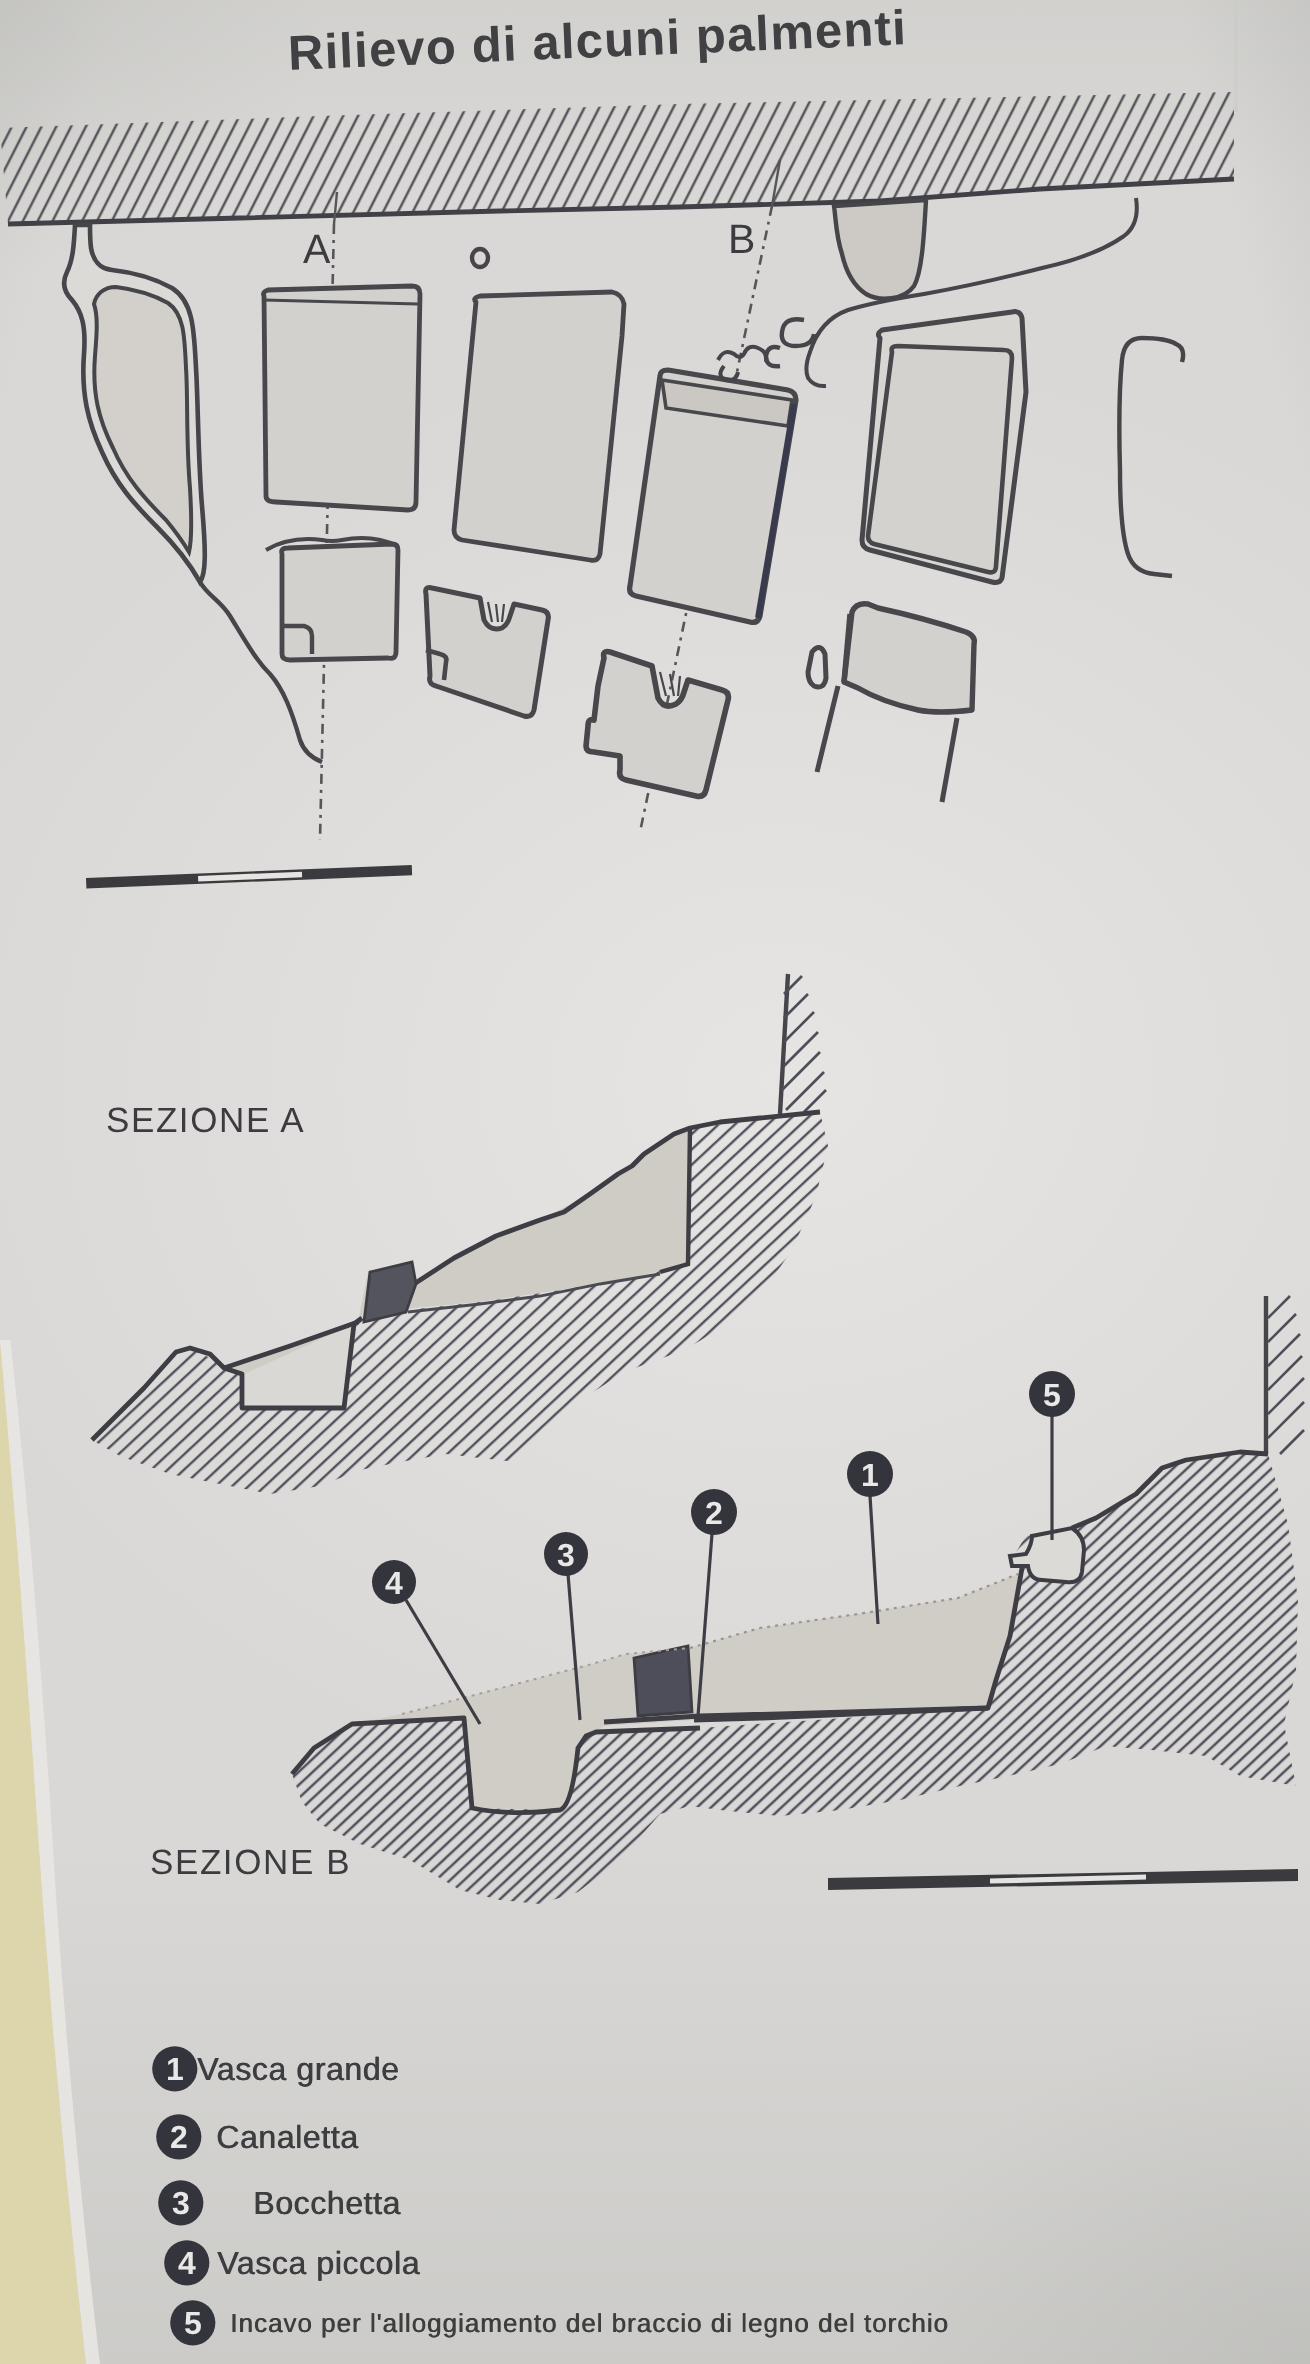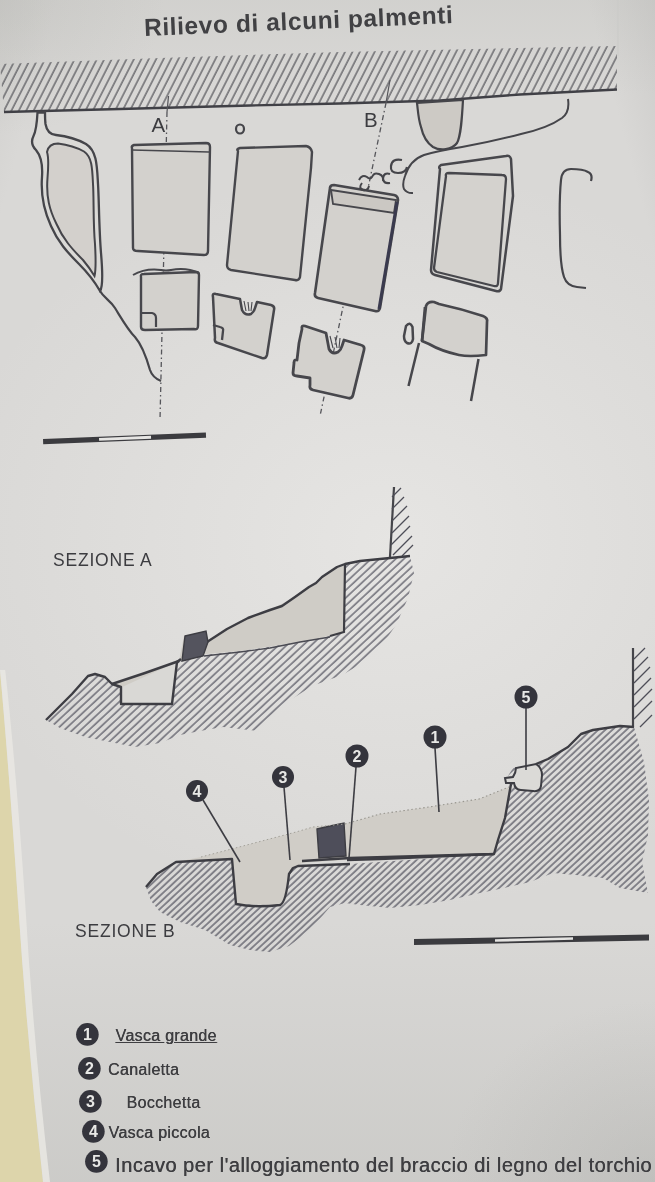--- a/index.html
+++ b/index.html
@@ -227,21 +227,21 @@
 <polygon points="414,939 649,934.5 649,940.5 414,945" fill="#3b3b3f"></polygon>
 <polygon points="495,939.2 573,937.2 573,939.8 495,941.8" fill="#e4e3e1"></polygon>
 </g>
 </svg>
 
 <div class="t" style="left:75.5px;top:1022.5px;width:540px;height:24px;">
 <svg width="24" height="24" style="position:absolute;left:0;top:0;">
         <circle cx="11.4" cy="11.4" r="11.3" fill="#34343c"></circle>
         <text x="11.4" y="17.2" font-size="16" font-weight="bold" fill="#e8e8e6" text-anchor="middle" font-family="Liberation Sans">1</text>
       </svg>
-<span style="position:absolute;left:40px;top:4px;font-size:16px;letter-spacing:0.3px;white-space:nowrap;text-shadow:0.35px 0 0 currentColor;text-decoration:underline;">Vasca grande</span>
+<span style="position:absolute;left:23px;top:4px;font-size:16px;letter-spacing:0.3px;white-space:nowrap;text-shadow:0.35px 0 0 currentColor;">Vasca grande</span>
 </div>
 
 <div class="t" style="left:77.5px;top:1057.0px;width:540px;height:24px;">
 <svg width="24" height="24" style="position:absolute;left:0;top:0;">
         <circle cx="11.4" cy="11.4" r="11.3" fill="#34343c"></circle>
         <text x="11.4" y="17.2" font-size="16" font-weight="bold" fill="#e8e8e6" text-anchor="middle" font-family="Liberation Sans">2</text>
       </svg>
 <span style="position:absolute;left:30.5px;top:4px;font-size:16px;letter-spacing:0.3px;white-space:nowrap;text-shadow:0.35px 0 0 currentColor;text-align:center;">Canaletta</span>
 </div>
 
@@ -259,20 +259,20 @@
         <text x="11.4" y="17.2" font-size="16" font-weight="bold" fill="#e8e8e6" text-anchor="middle" font-family="Liberation Sans">4</text>
       </svg>
 <span style="position:absolute;left:27px;top:4px;font-size:16px;letter-spacing:0.3px;white-space:nowrap;text-shadow:0.35px 0 0 currentColor;">Vasca piccola</span>
 </div>
 
 <div class="t" style="left:84.5px;top:1149.8px;width:540px;height:24px;">
 <svg width="24" height="24" style="position:absolute;left:0;top:0;">
         <circle cx="11.4" cy="11.4" r="11.3" fill="#34343c"></circle>
         <text x="11.4" y="17.2" font-size="16" font-weight="bold" fill="#e8e8e6" text-anchor="middle" font-family="Liberation Sans">5</text>
       </svg>
-<span style="position:absolute;left:30.5px;top:4px;font-size:20px;letter-spacing:0.5px;white-space:nowrap;text-shadow:0.35px 0 0 currentColor;text-align:right;">Incavo per l'alloggiamento del braccio di legno del torchio</span>
+<span style="position:absolute;left:30.5px;top:4px;font-size:13px;letter-spacing:0.5px;white-space:nowrap;text-shadow:0.35px 0 0 currentColor;text-align:right;">Incavo per l'alloggiamento del braccio di legno del torchio</span>
 </div>
 
 <svg width="70" height="512" style="left:0;top:670px;" viewBox="0 0 70 512">
 <path d="M0,0 Q9,100 18,232 Q27,370 43,512 L0,512 Z" fill="#ddd5ab"></path>
 <path d="M0,0 Q9,100 18,232 Q27,370 43,512 L50,512 Q33,368 25,230 Q16,98 5,-2 Z" fill="#e9e8e3" opacity="0.85"></path>
 </svg>
 </div>
 
 </body></html>

